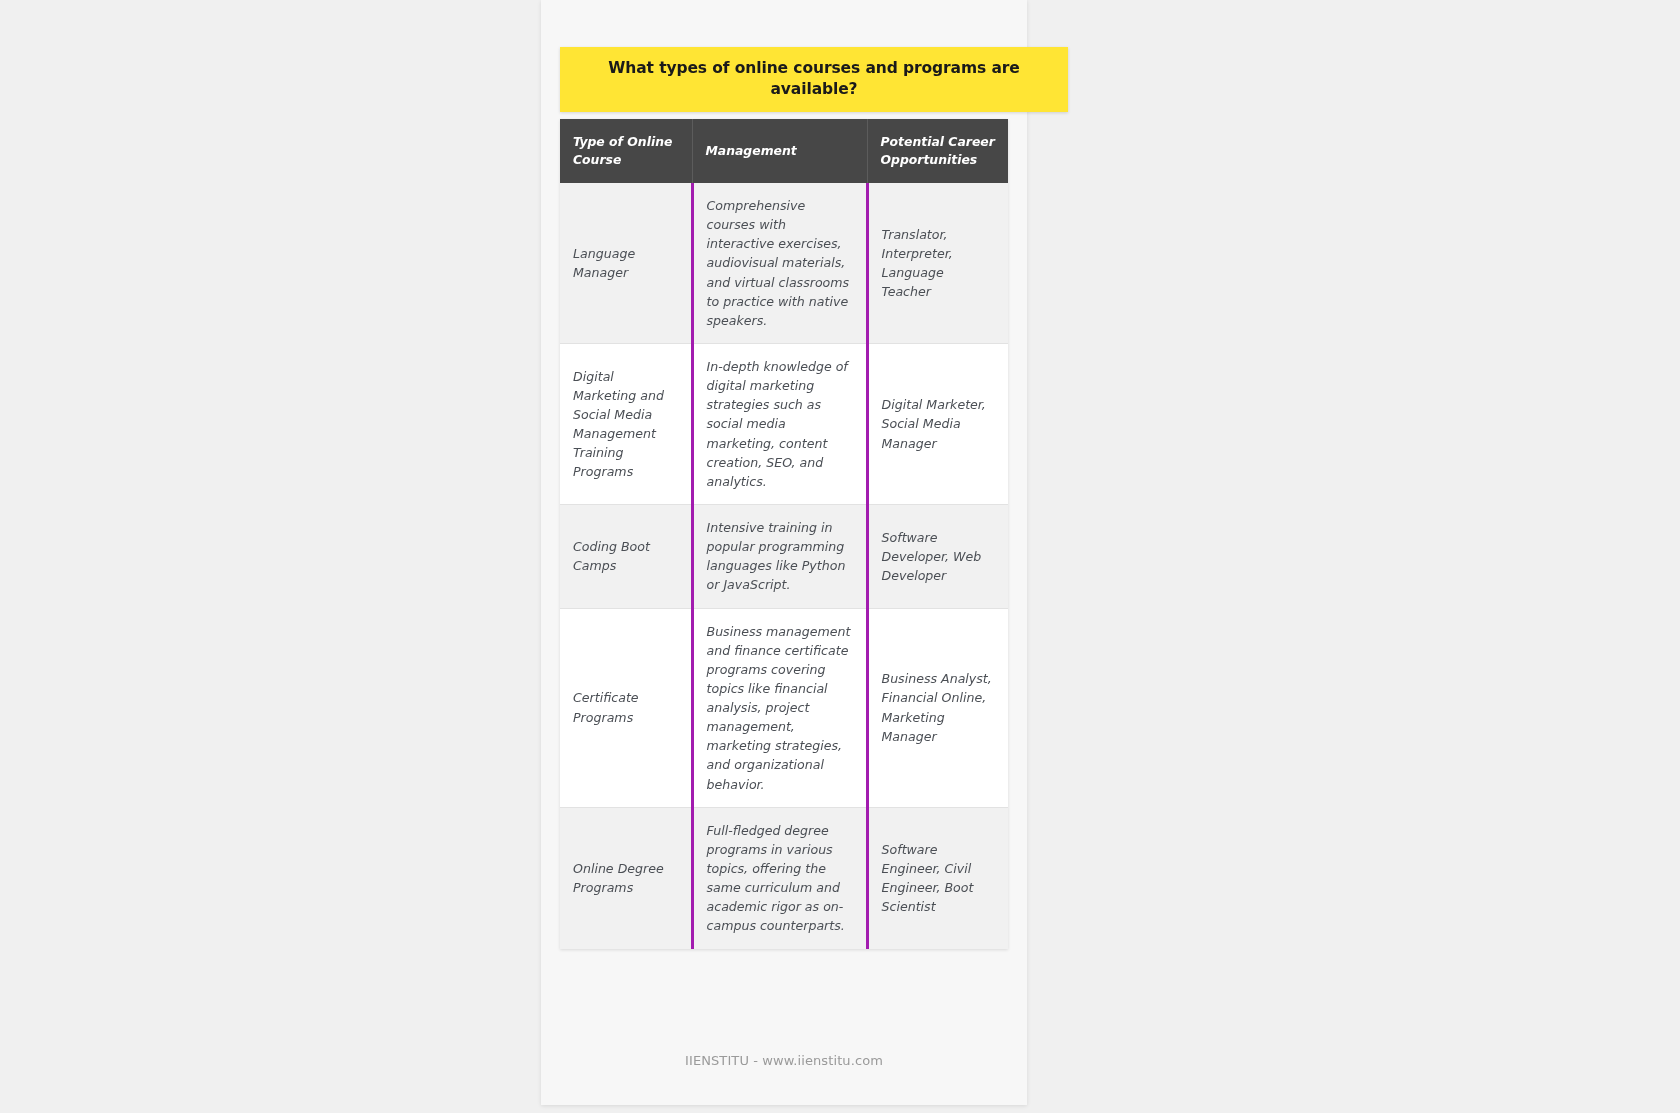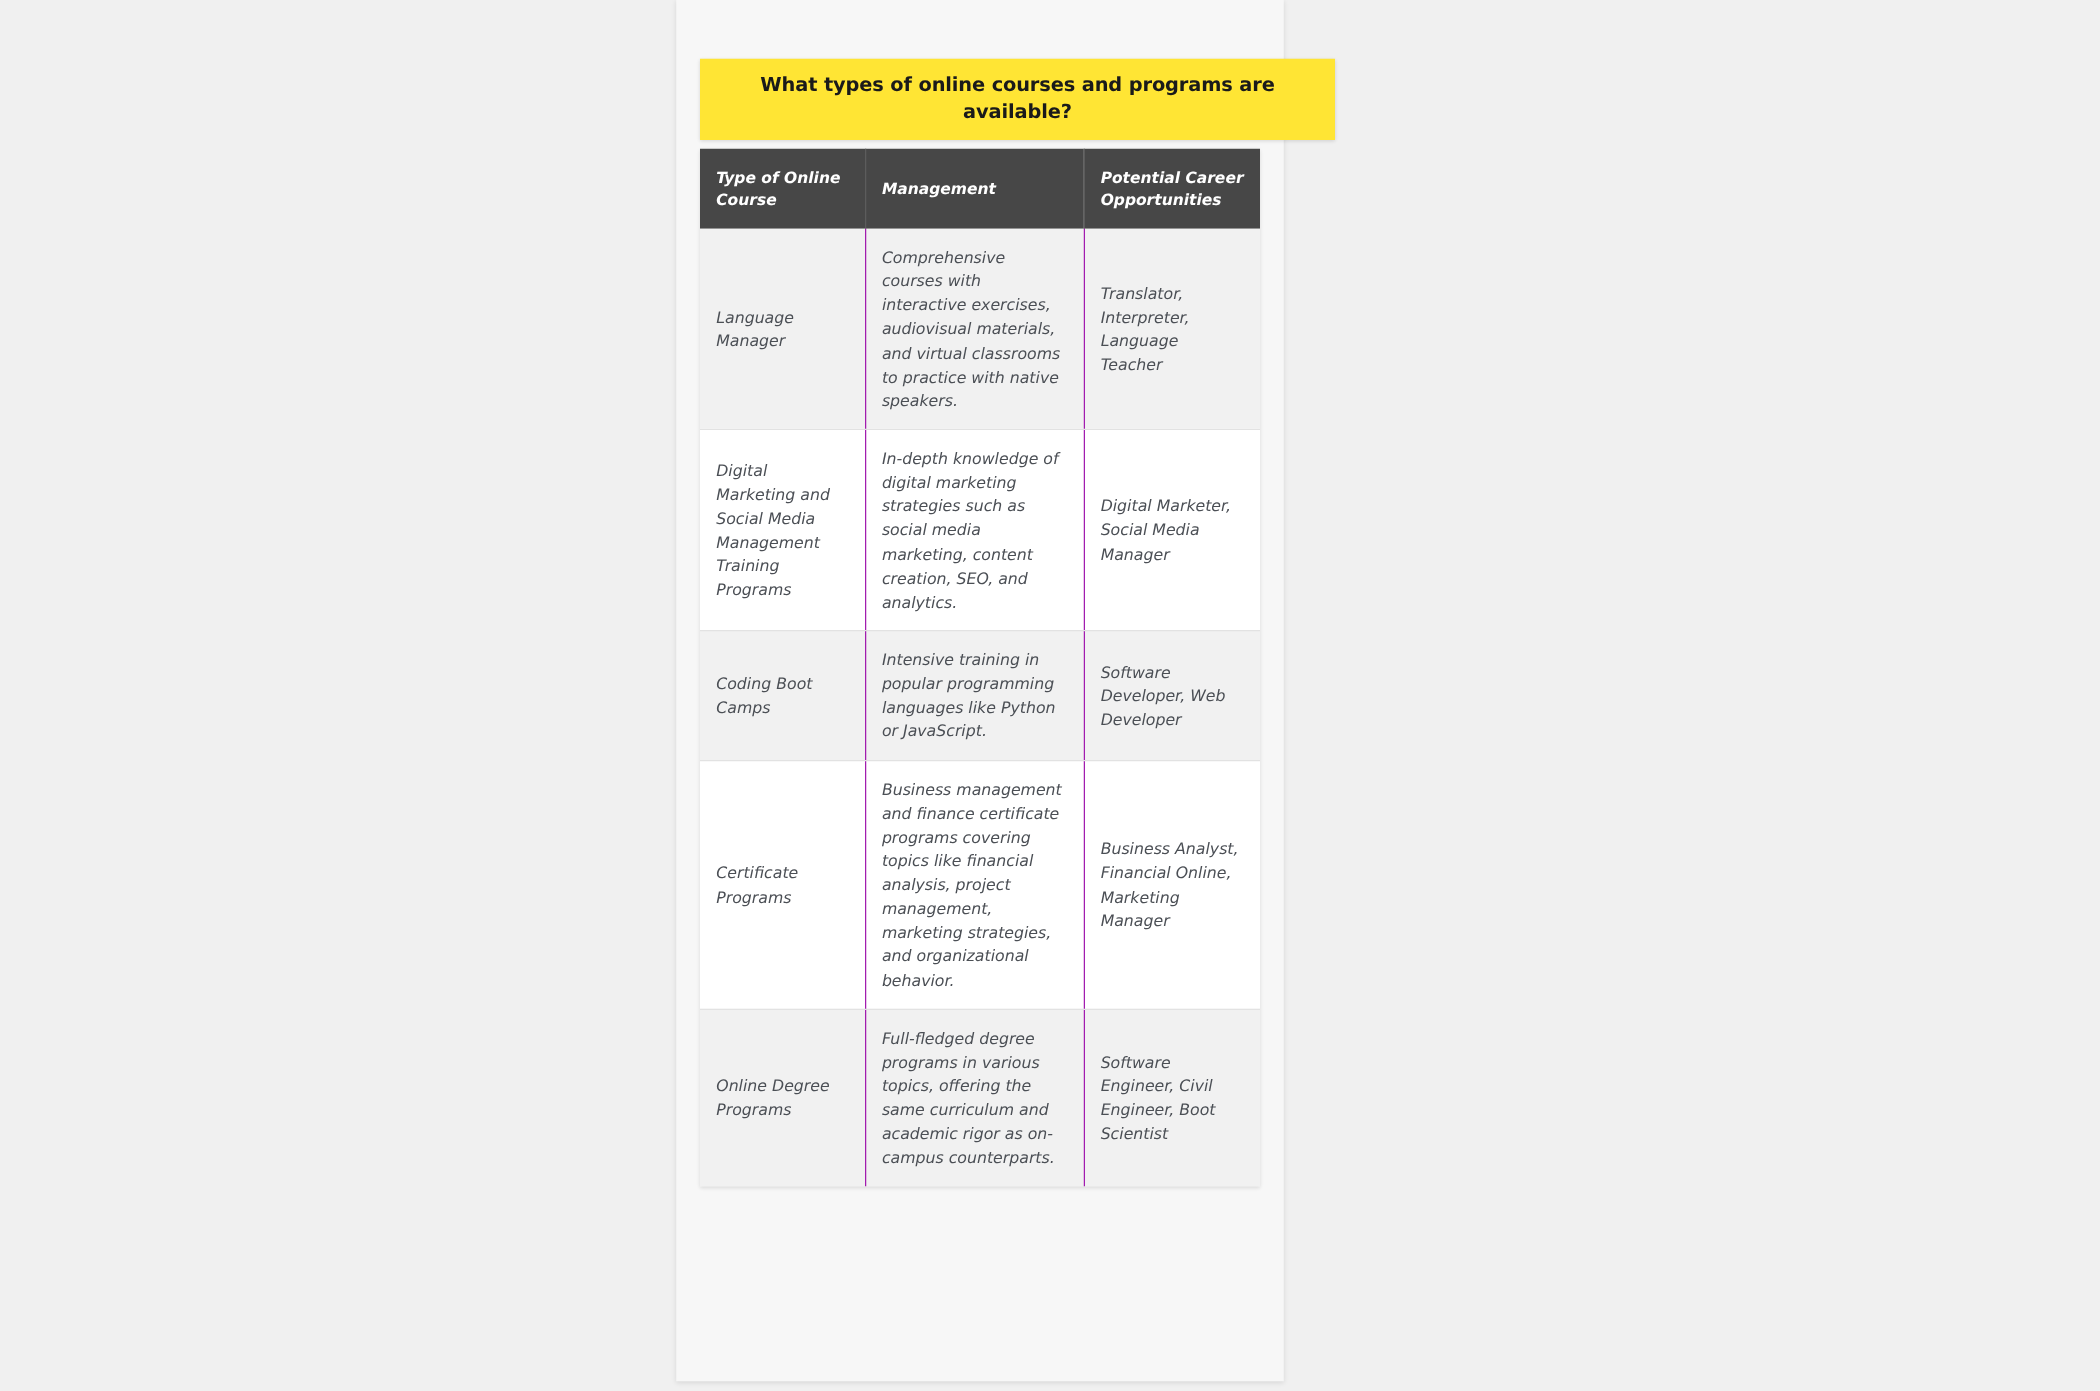--- a/index.html
+++ b/index.html
@@ -90,21 +90,21 @@
     box-sizing: border-box;
   }
   table.data-table thead th:last-child { border-right: none; }
 
   table.data-table tbody td {
     font-size: 12.6px;
     color: #4b4f55;
     line-height: 1.52;
     padding: 13px 13px;
     vertical-align: middle;
-    border-right: 1px solid #a21caf;
+    border-right: 3px solid #a21caf;
     border-bottom: 1px solid #e2e2e2;
     box-sizing: border-box;
     word-wrap: break-word;
   }
   table.data-table tbody td:last-child { border-right: none; }
   table.data-table tbody tr:last-child td { border-bottom: none; }
 
   table.data-table tbody tr.row-odd td { background: #f1f1f1; }
   table.data-table tbody tr.row-even td { background: #ffffff; }
 
@@ -169,15 +169,18 @@
           </tr>
           <tr class="row-odd">
             <td>Online Degree Programs</td>
             <td>Full-fledged degree programs in various topics, offering the same curriculum and academic rigor as on-campus counterparts.</td>
             <td>Software Engineer, Civil Engineer, Boot Scientist</td>
           </tr>
         </tbody>
       </table>
     </div>
 
+    <div class="card-footer">
+      <span class="footer-text">IIENSTITU - www.iienstitu.com</span>
+    </div>
 
   </div>
 </div>
 
 </body></html>

